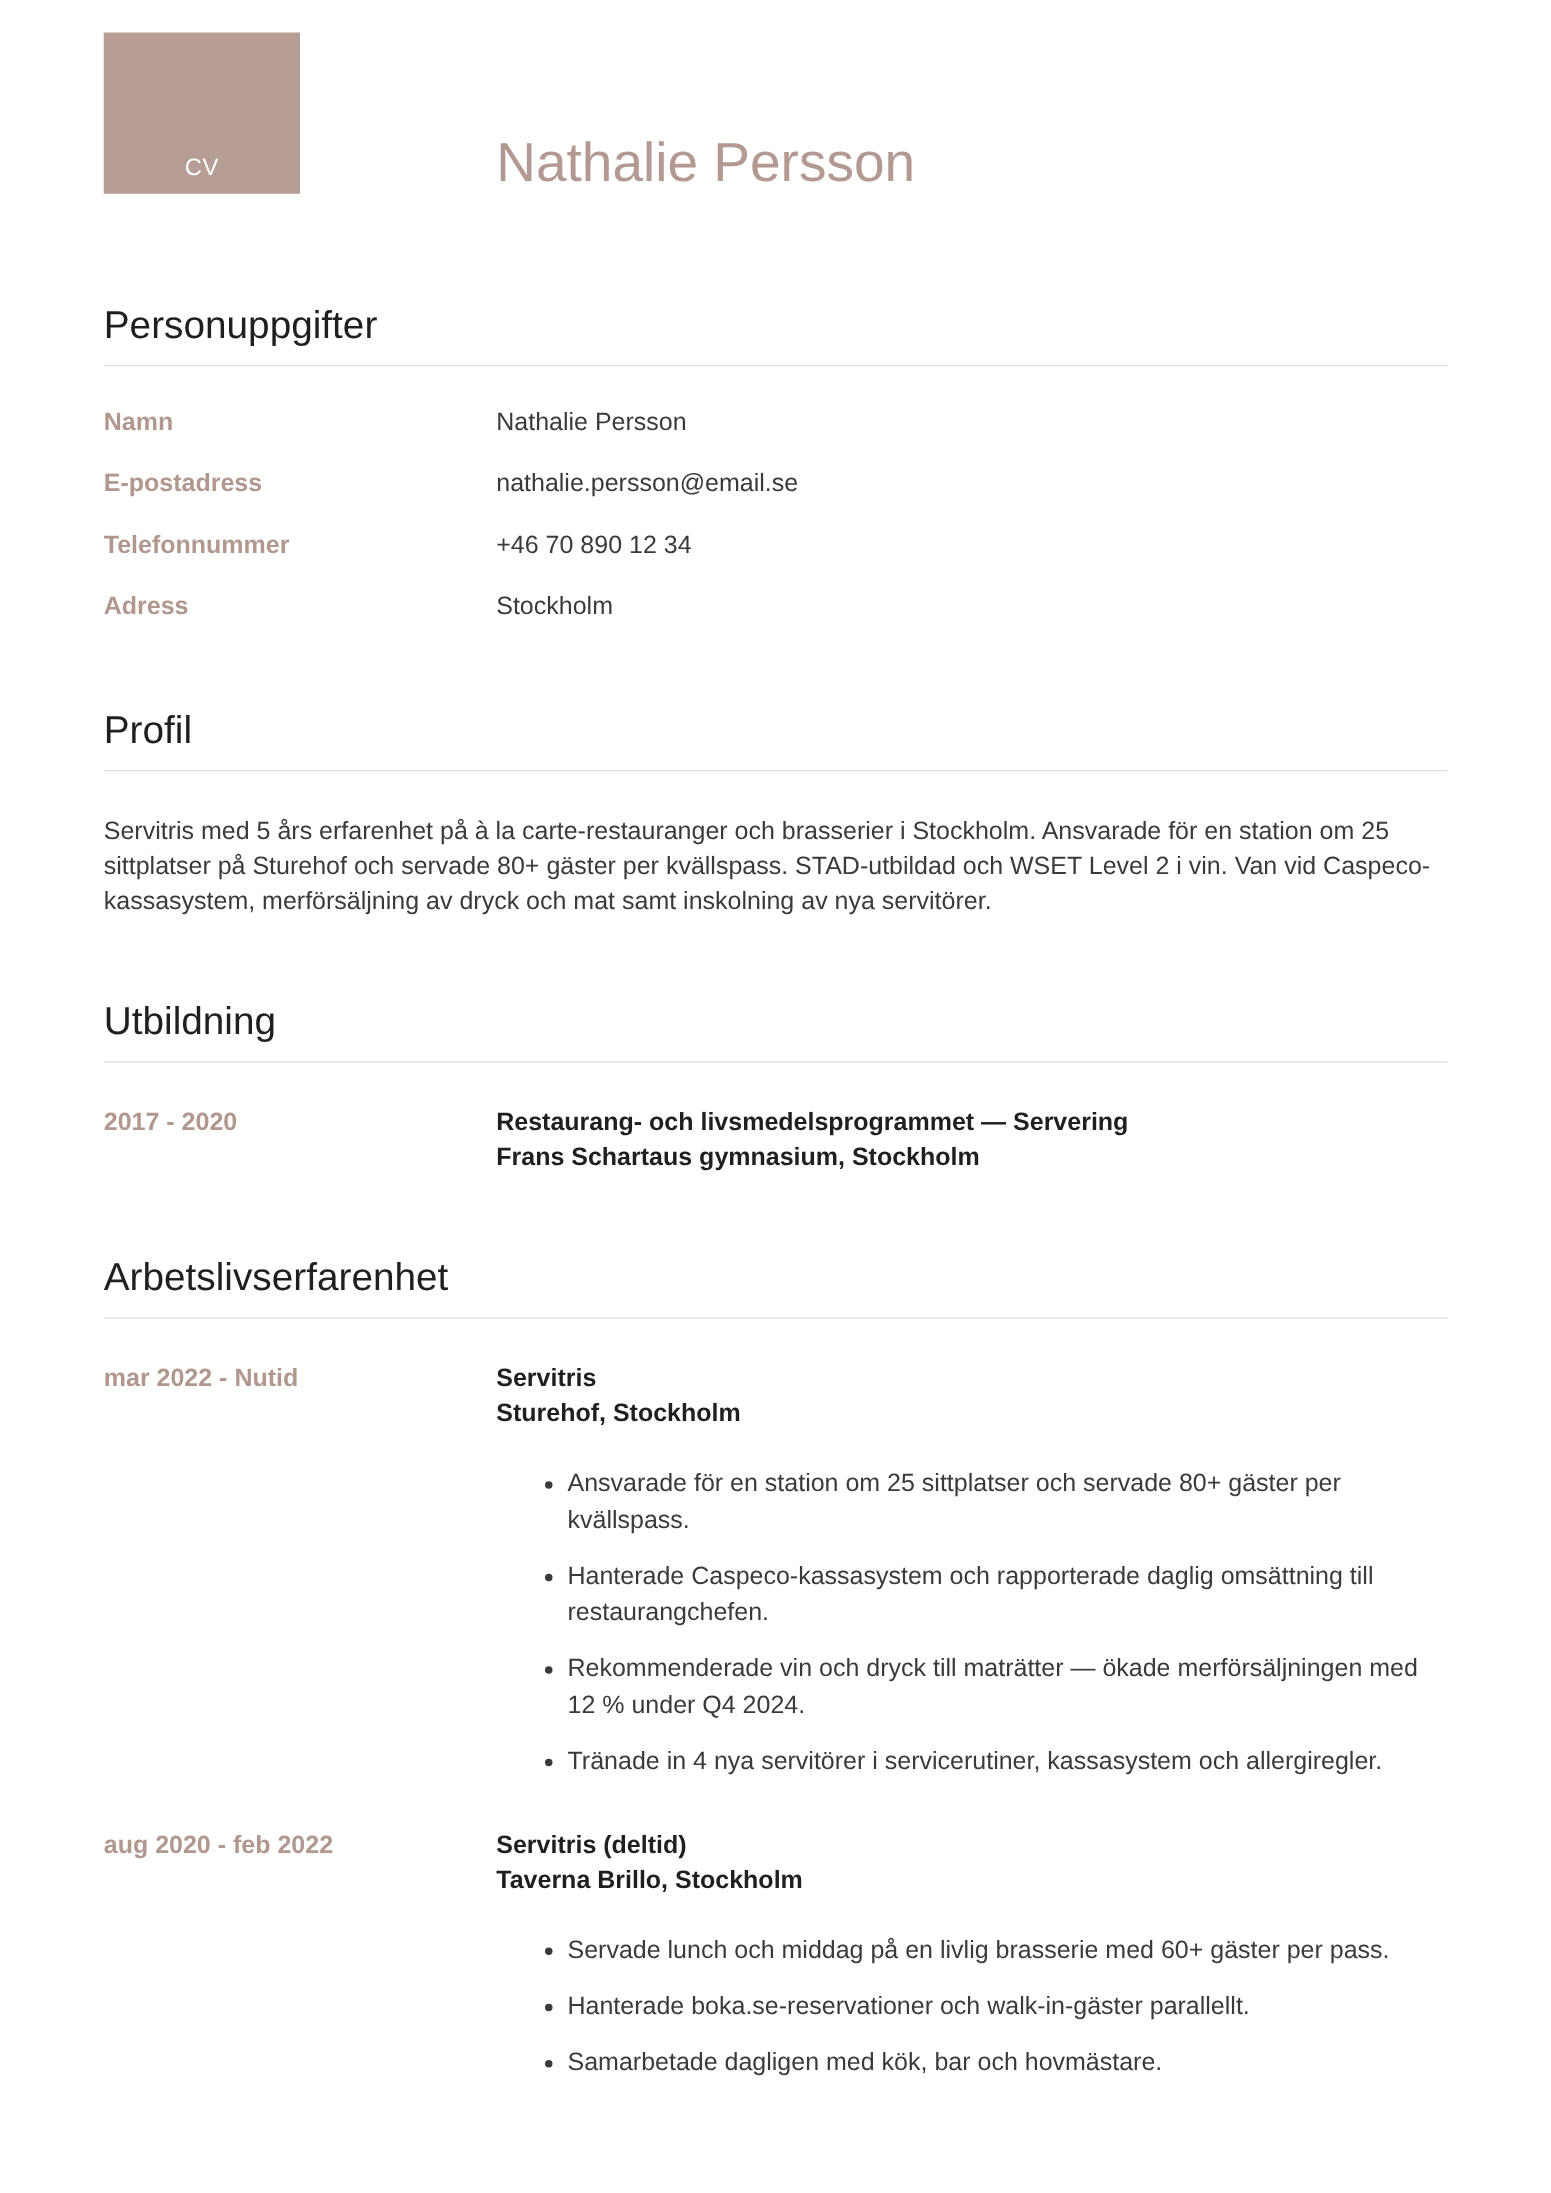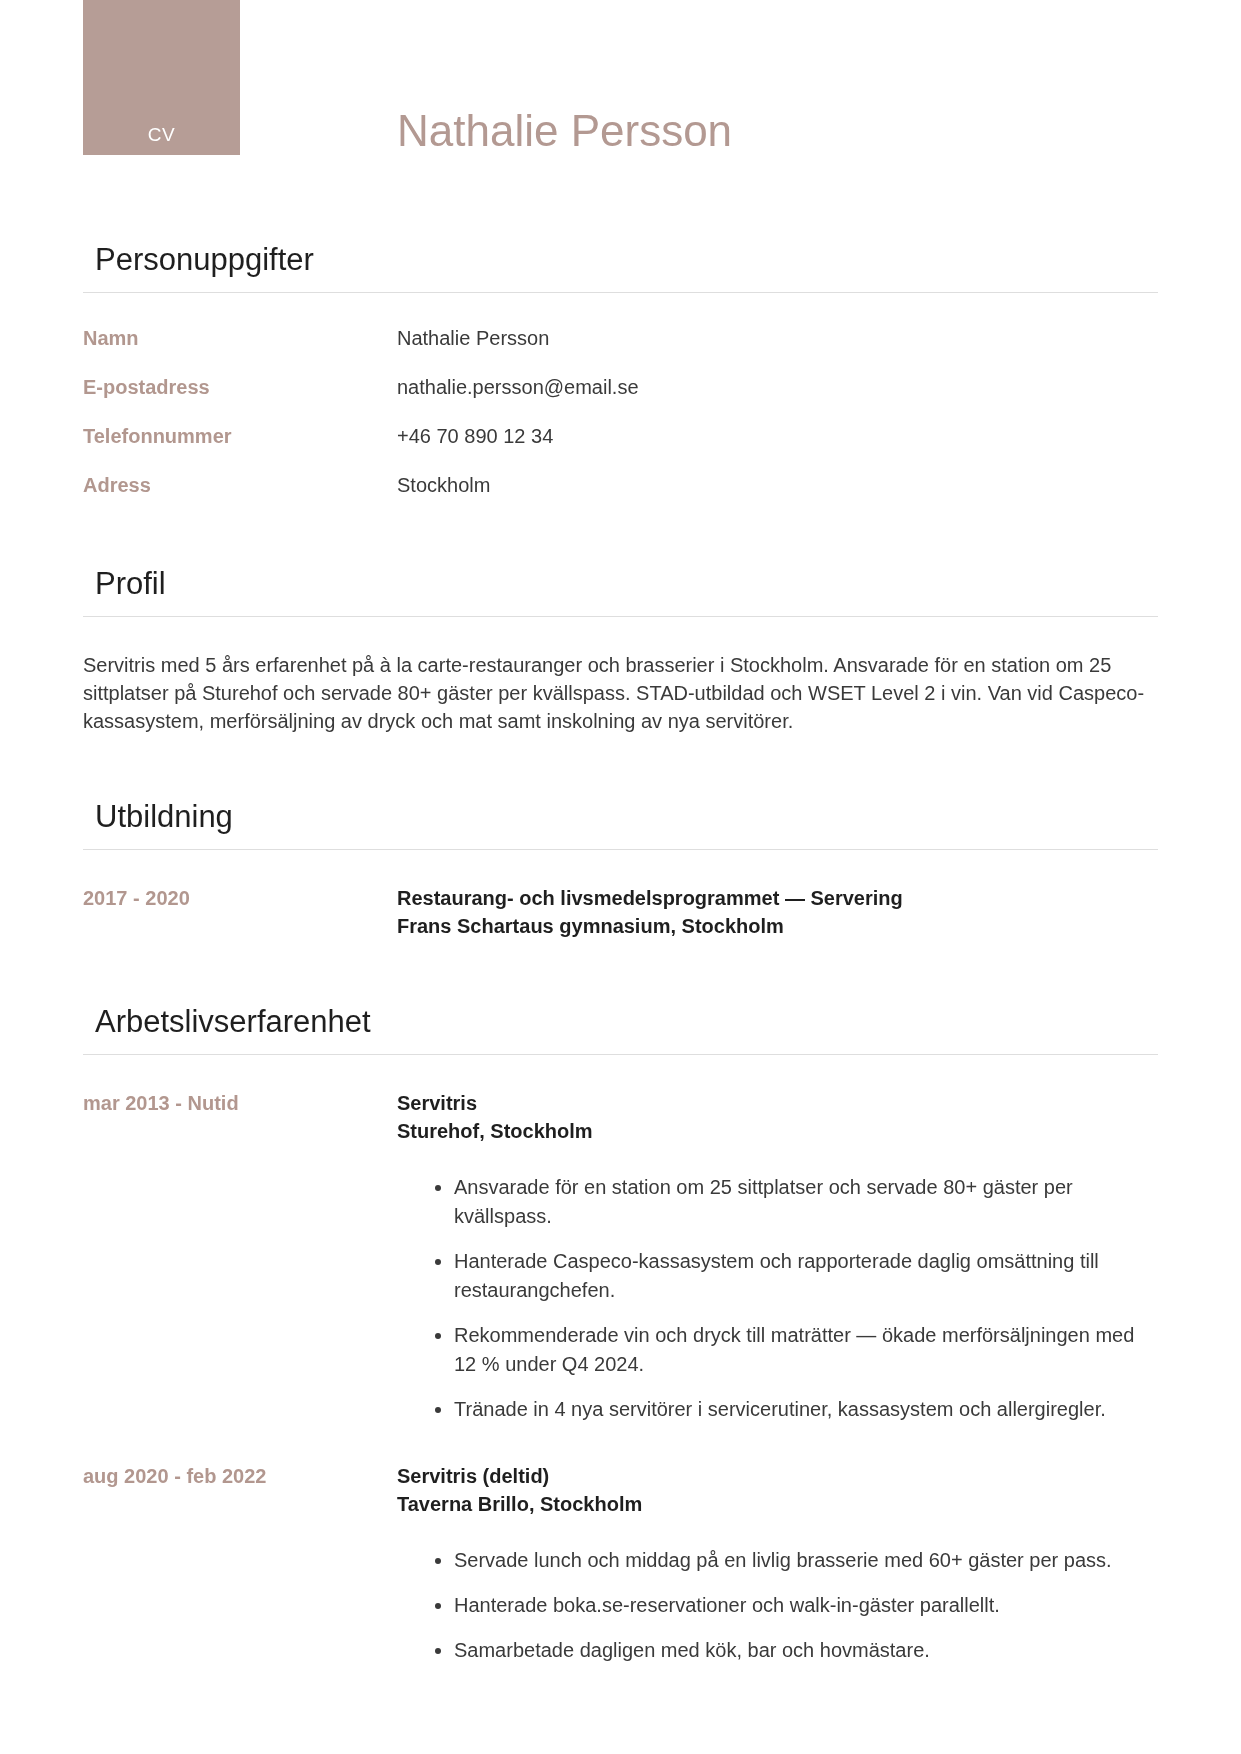--- a/index.html
+++ b/index.html
@@ -9,39 +9,39 @@
     background: #ffffff;
     font-family: "Liberation Sans", sans-serif;
     font-size: 20px;
     color: var(--body_text, #3a3a3a);
   }
   .page { width: 1241px; height: 1754px; padding: 0 83px; overflow: hidden; }
 
   
   .header { height: 155px; display: flex; align-items: flex-end; }
   .badge {
-    width: 157px; height: 155px;
+    width: 157px; height: 129px;
     background: var(--badge_bg, #b69d96);
     color: var(--badge_text, #ffffff);
     display: flex; align-items: flex-end; justify-content: center;
     padding-bottom: 9px;
     font-size: 19px; letter-spacing: 0.5px;
   }
   .name {
     margin: 0 0 0 157px;
     font-size: 44px; font-weight: 400;
     color: var(--title, #b39992);
     line-height: 1.1;
   }
 
   
   .section-title {
     font-size: 31px; font-weight: 400;
     color: var(--heading, #1f1f1f);
-    margin: 12px; line-height: 37px;
+    margin: 0; line-height: 37px;
   }
   .mt-personal { margin-top: 86px; }
   .mt-section  { margin-top: 66px; }
   .mt-section2 { margin-top: 63px; }
   .rule { height: 1px; background: var(--rule, #dedede); margin-top: 14px; }
 
   
   .rows { margin-top: 31px; }
   .row { display: flex; line-height: 28px; margin-bottom: 21px; }
   .row:last-child { margin-bottom: 0; justify-content: flex-end; }
@@ -111,21 +111,21 @@
         <div class="entry-heading">Frans Schartaus gymnasium, Stockholm</div>
       </div>
     </div>
   </section>
 
   <section>
     <h2 class="section-title mt-section2">Arbetslivserfarenhet</h2>
     <div class="rule"></div>
 
     <div class="entry">
-      <div class="entry-period">mar 2013 - Nutid</div>
+      <div class="entry-period">mar 2022 - Nutid</div>
       <div class="entry-body">
         <div class="entry-heading">Servitris</div>
         <div class="entry-heading">Sturehof, Stockholm</div>
         <ul class="bullets">
           <li>Ansvarade för en station om 25 sittplatser och servade 80+ gäster per kvällspass.</li>
           <li>Hanterade Caspeco-kassasystem och rapporterade daglig omsättning till restaurangchefen.</li>
           <li>Rekommenderade vin och dryck till maträtter — ökade merförsäljningen med 12 % under Q4 2024.</li>
           <li>Tränade in 4 nya servitörer i servicerutiner, kassasystem och allergiregler.</li>
         </ul>
       </div>

